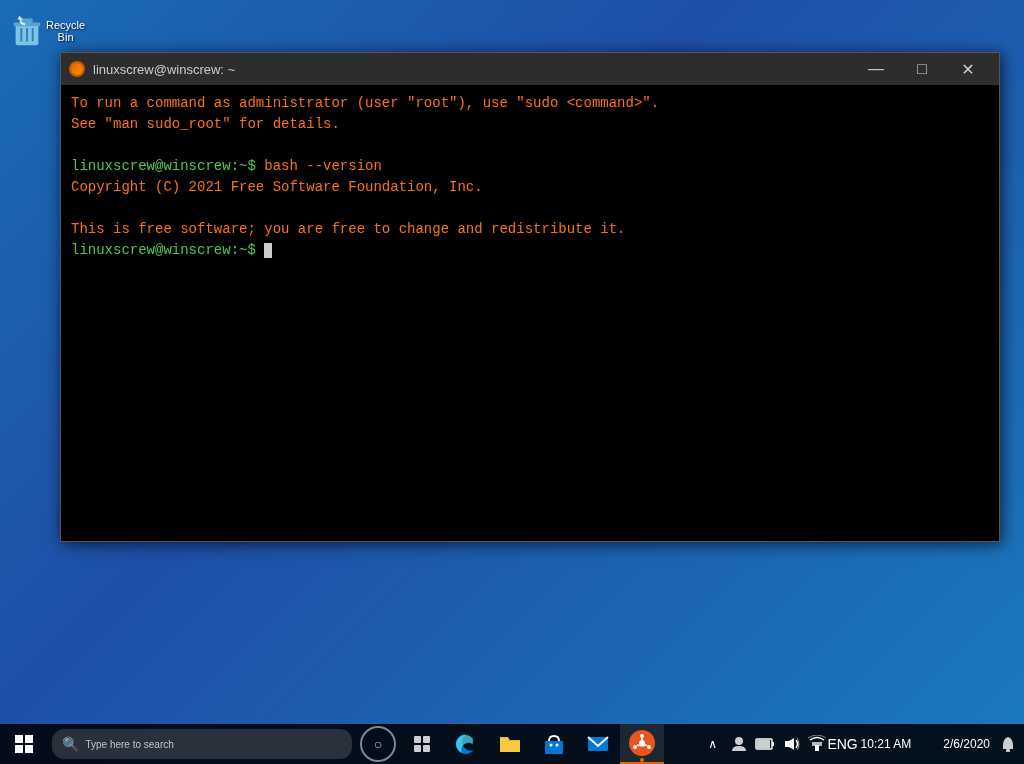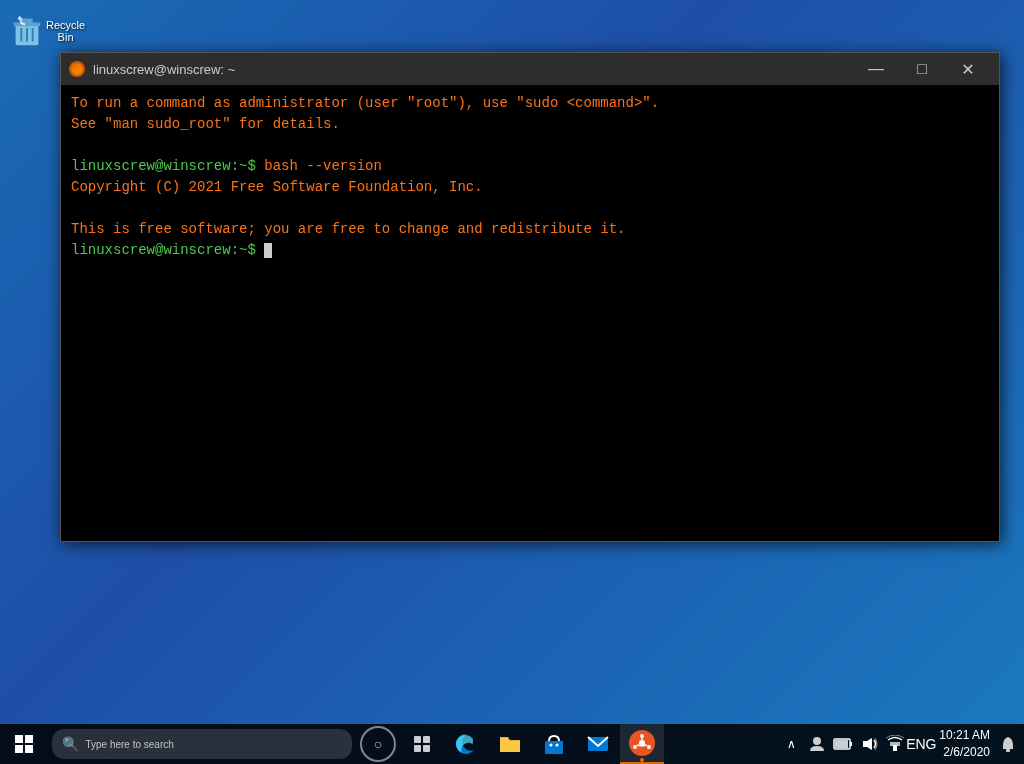--- a/index.html
+++ b/index.html
@@ -261,27 +261,28 @@
       height: 24px;
       display: flex;
       align-items: center;
       justify-content: center;
       font-size: 14px;
       cursor: pointer;
     }
 
     .clock {
       display: flex;
-      flex-direction: column;
+      flex-direction: row;
       align-items: flex-end;
       color: white;
       font-size: 12px;
       line-height: 1.4;
       padding: 0 6px;
       cursor: pointer;
+      gap: 32px;
     }
 
     .taskbar-terminal-btn {
       background: rgba(255,255,255,0.1);
       border-bottom: 2px solid #e06b00;
     }
 
     
     .win-logo {
       display: grid;

